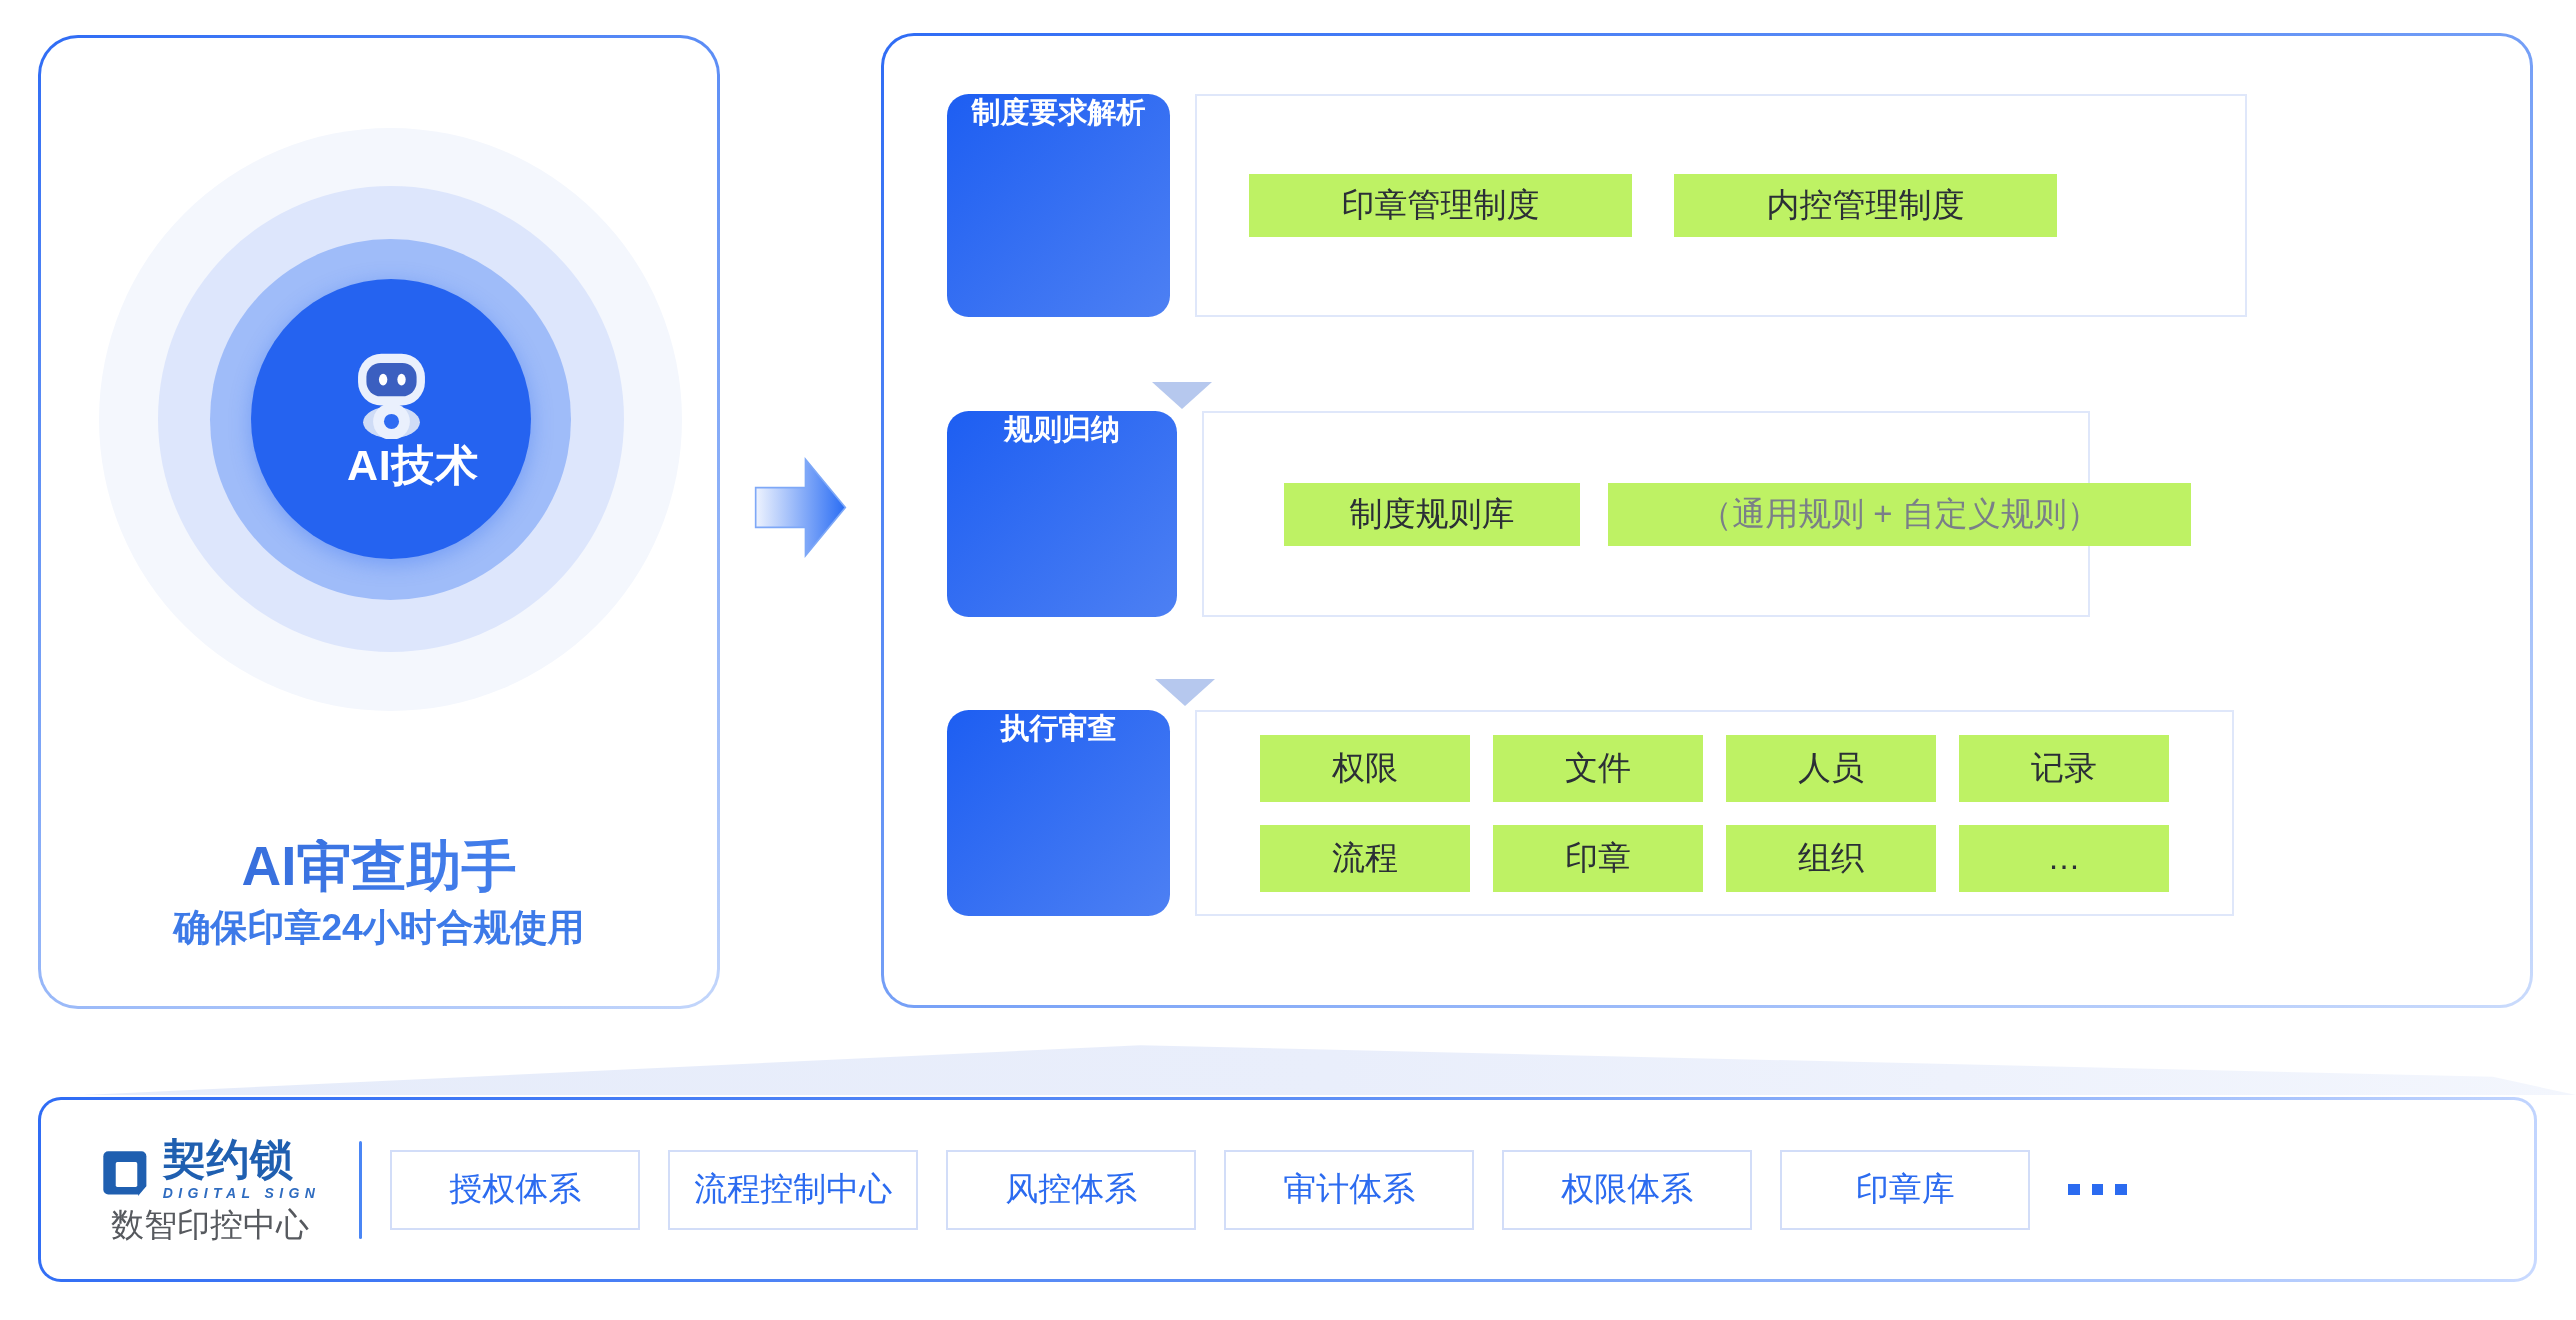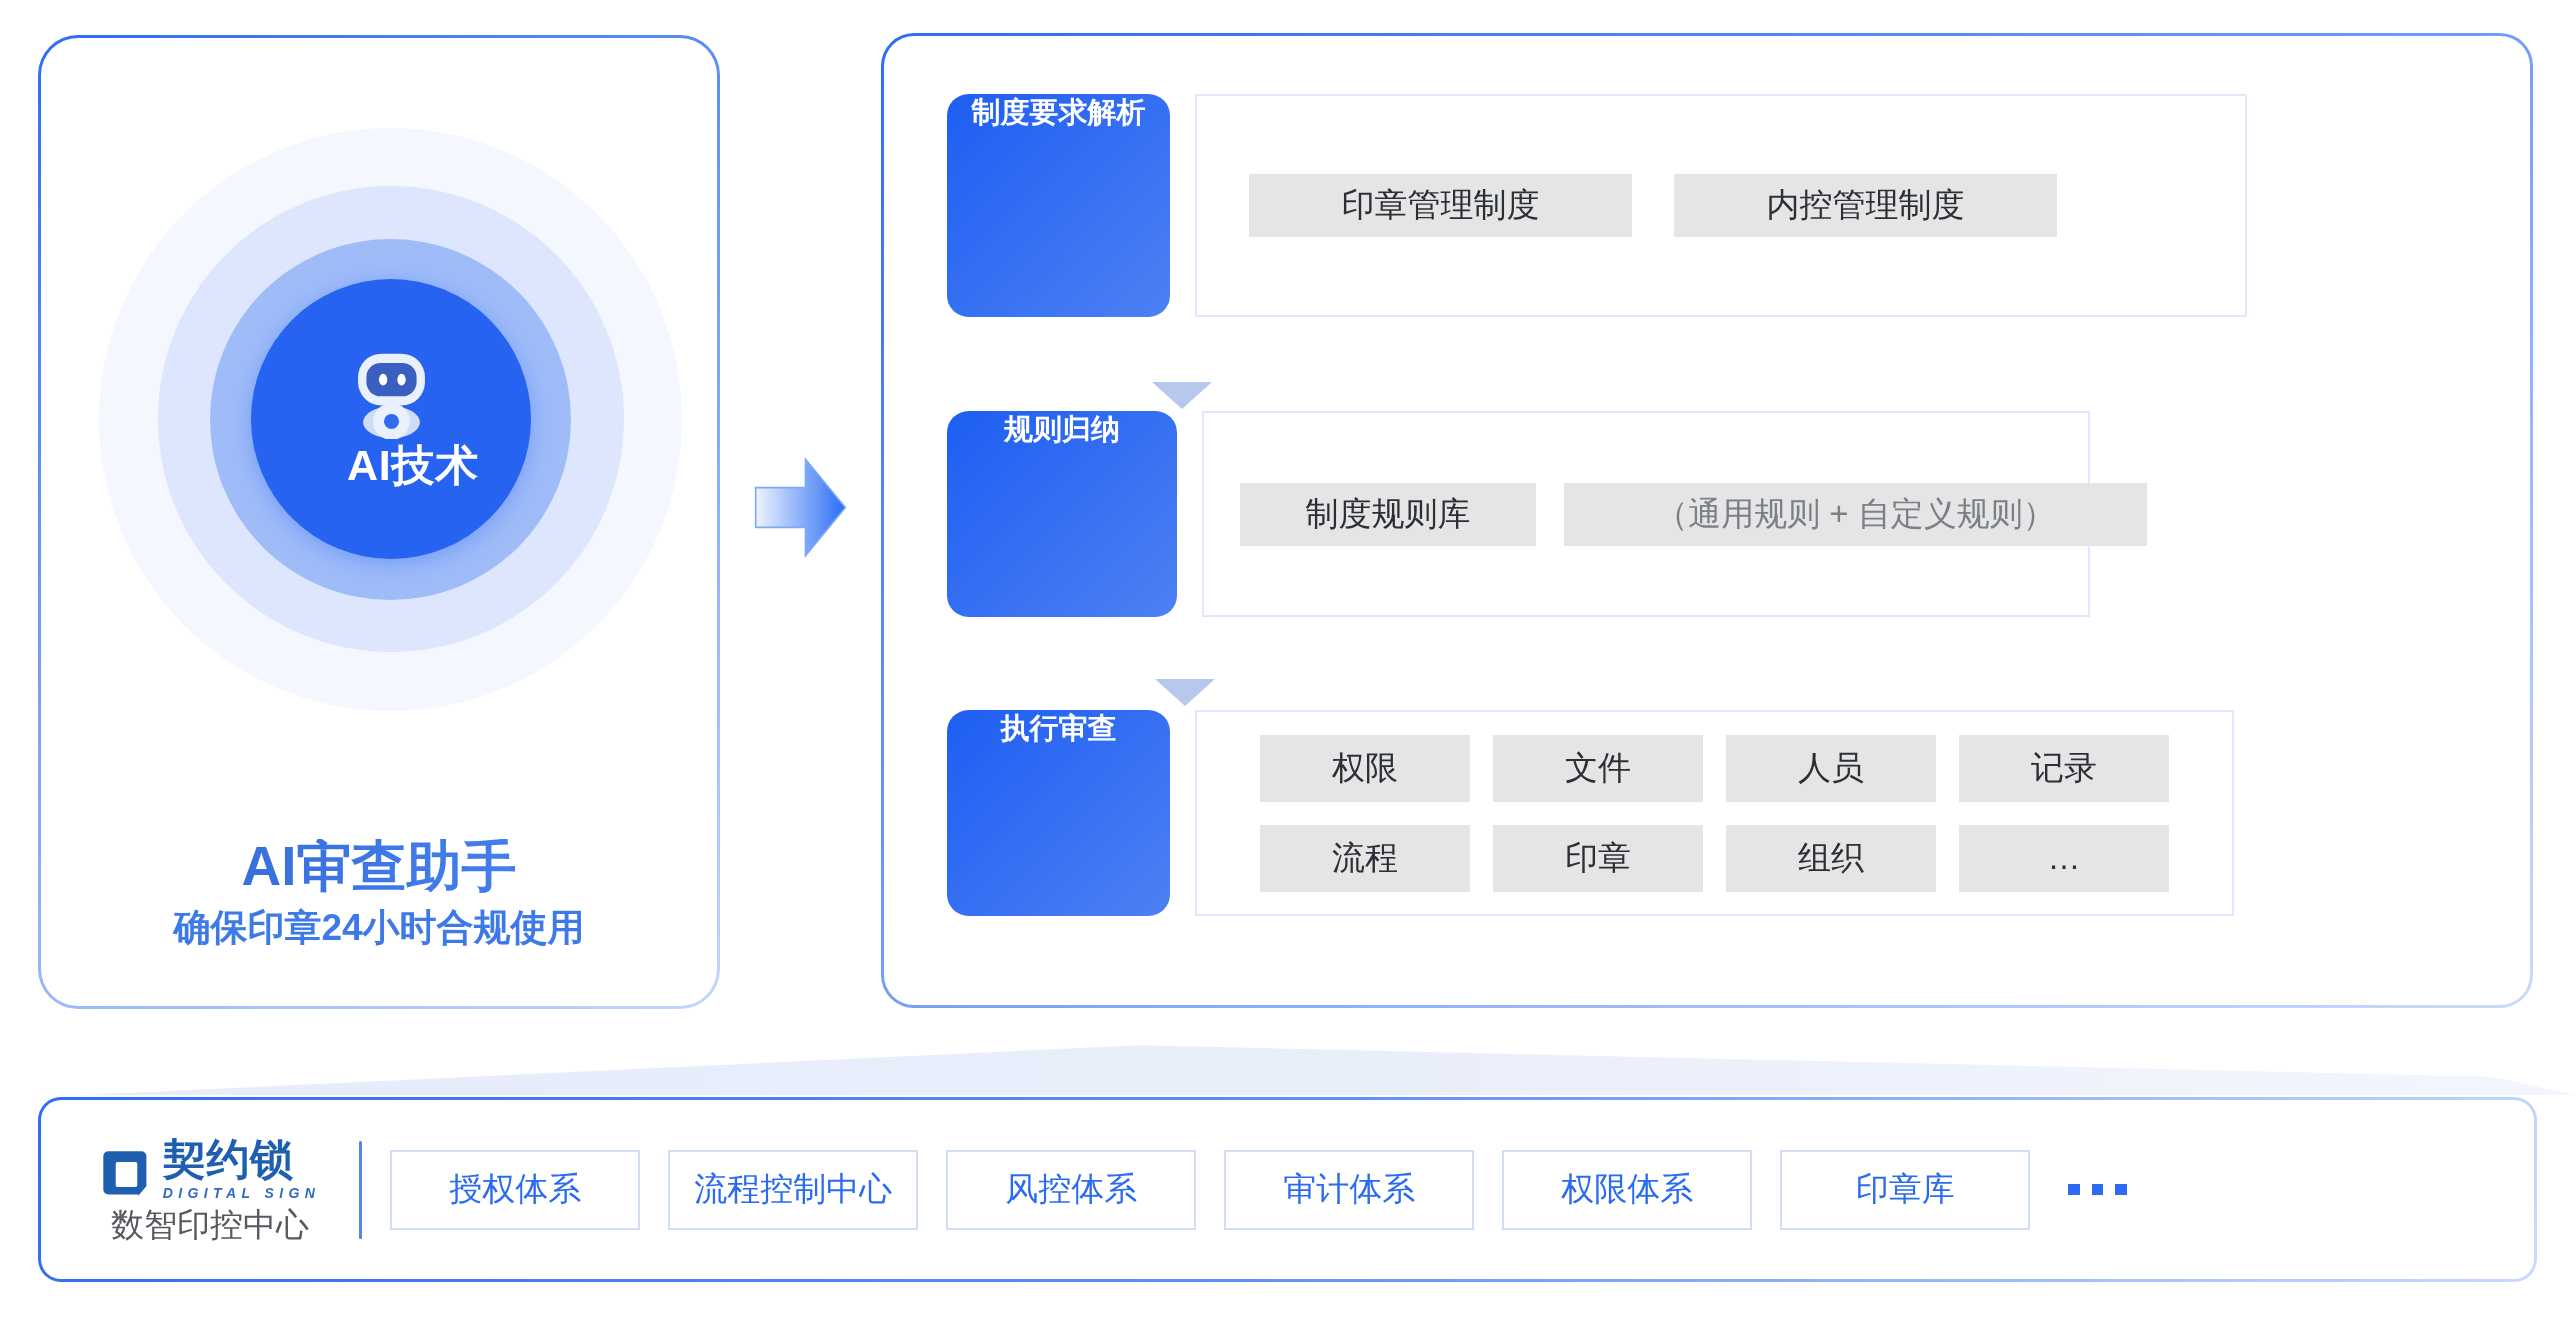--- a/index.html
+++ b/index.html
@@ -157,30 +157,30 @@
   .detail-box {
     margin-left: 25px;
     border: 2.5px solid #dfe7fa;
     background: #ffffff;
     box-sizing: border-box;
     display: flex;
     align-items: center;
     flex: none;
   }
   #detail-1 { width: 1052px; height: 223px; padding-left: 52px; }
-  #detail-2 { width: 888px; height: 206px; padding-left: 36px; }
+  #detail-2 { width: 888px; height: 206px; padding-left: 80px; }
   #detail-3 {
     width: 1039px; height: 206px;
     padding: 0 23px;
     flex-direction: column;
     justify-content: center;
   }
 
   .chip {
-    background: #e5e5e5;
+    background: #bef264;
     color: #2b2f36;
     font-size: 33px;
     display: flex;
     align-items: center;
     justify-content: center;
     height: 63px;
     flex: none;
   }
   .chip.wide { width: 383px; }
   .chip.mid  { width: 296px; }

